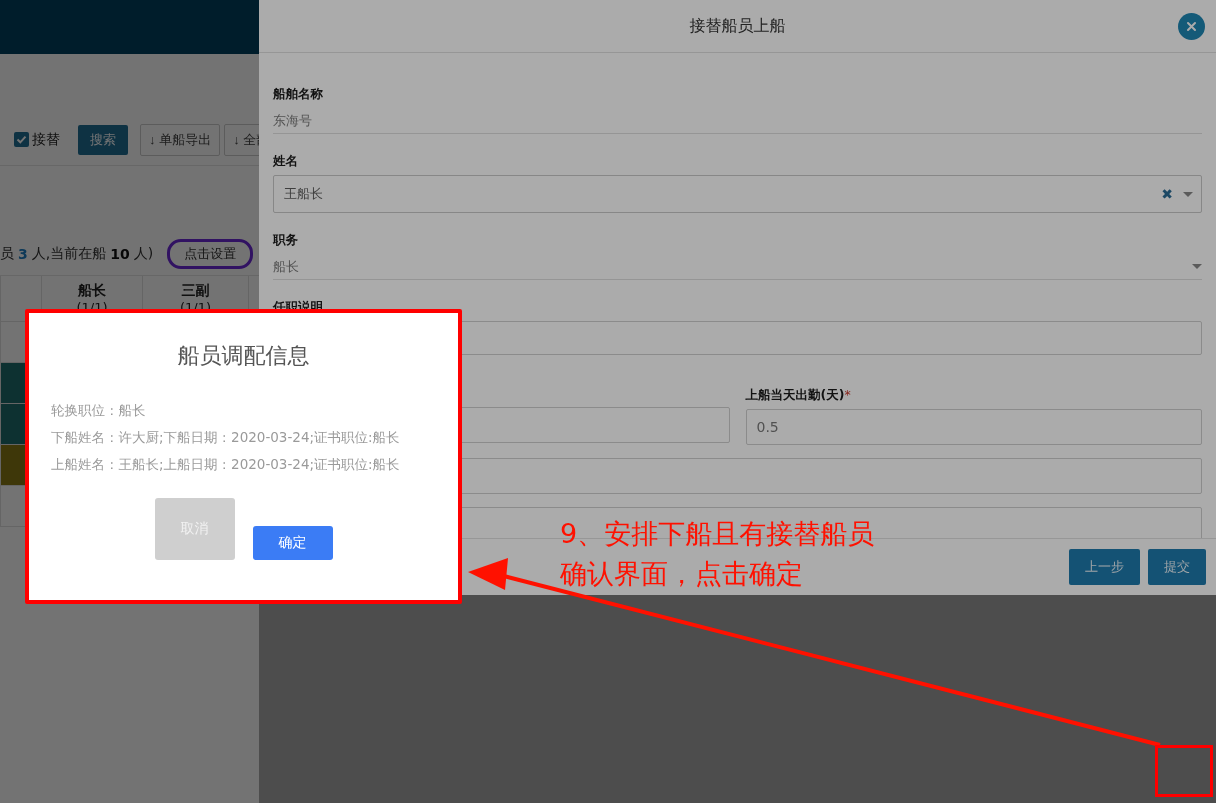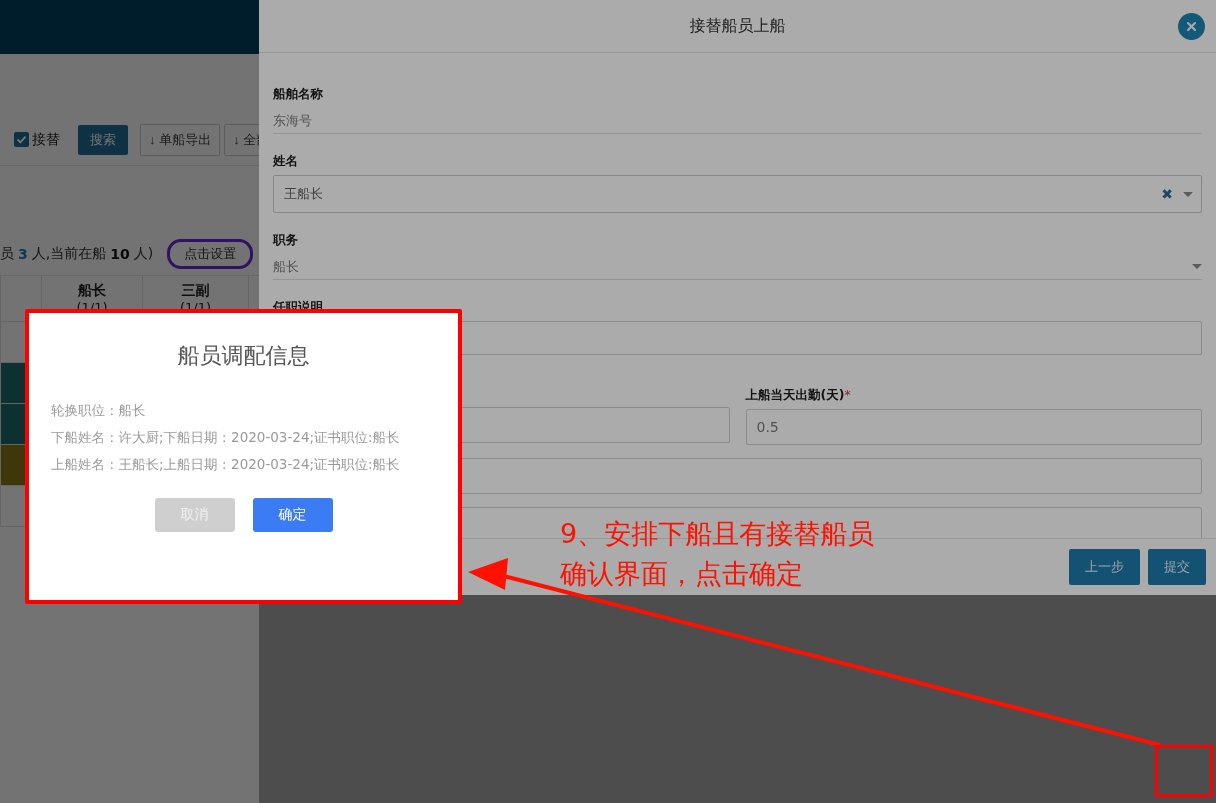--- a/index.html
+++ b/index.html
@@ -206,21 +206,21 @@
   #confirm-btns {
     display: flex; justify-content: center; gap: 18px;
     margin-top: 20px;
   }
   .btn-cancel {
     background: #cfcfcf; color: #f2f2f2; border: none; border-radius: 3px;
     font-size: 14px; padding: 8px 26px; cursor: pointer;
   }
   .btn-ok {
     background: #3b7cf5; color: #fff; border: none; border-radius: 3px;
-    font-size: 14px; padding: 8px 26px; cursor: pointer;
+    font-size: 14px; padding: 8px 26px; cursor: pointer; margin-top: 28px;
   }
 
   
   #anno-text {
     position: absolute; left: 560px; top: 514px;
     color: #ff1100; font-size: 27px; line-height: 40px;
     white-space: pre-line; pointer-events: none;
   }
   #anno-arrow { position: absolute; left: 0; top: 0; pointer-events: none; }
   #anno-box {

